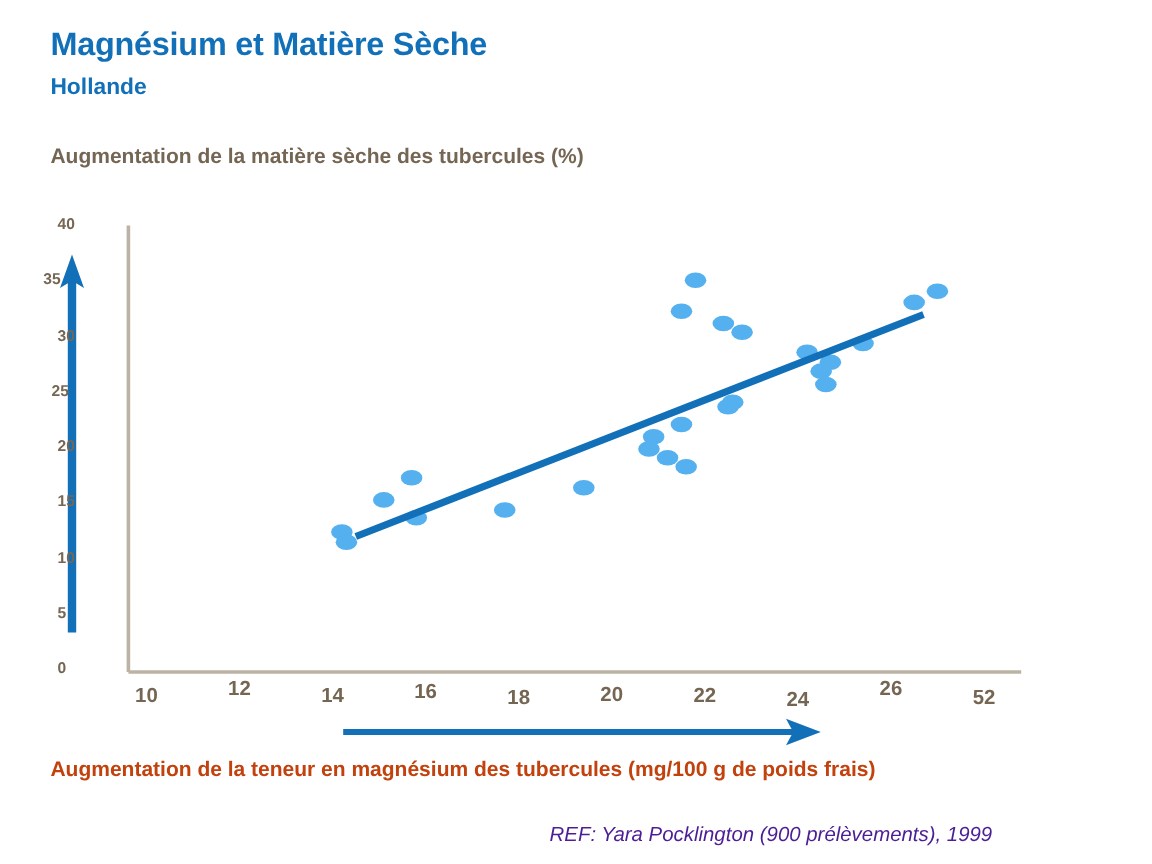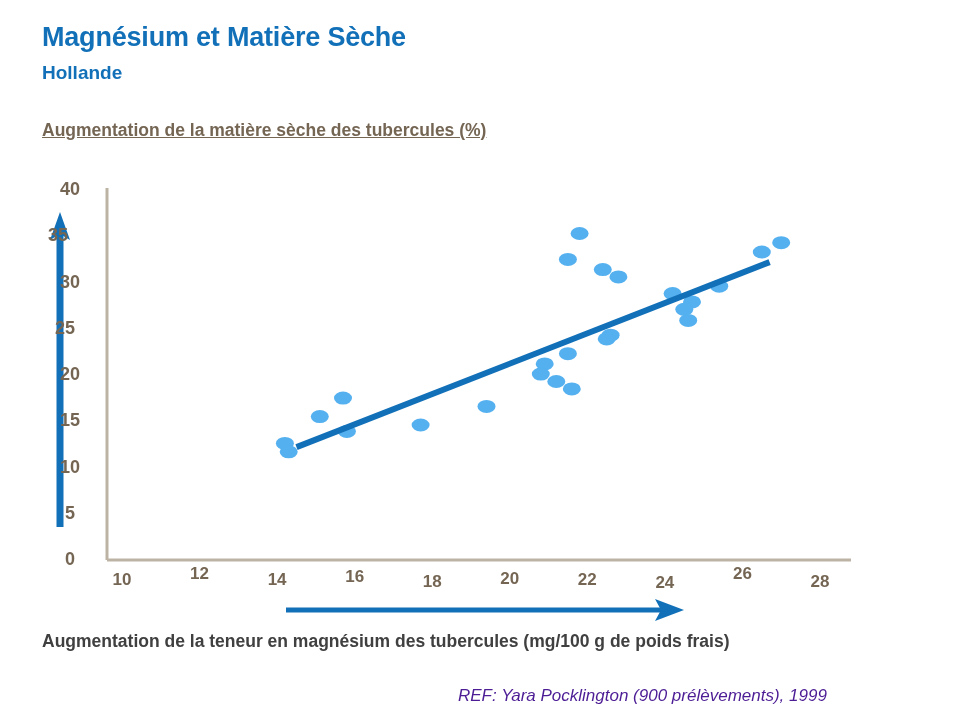--- a/index.html
+++ b/index.html
@@ -39,50 +39,49 @@
     white-space: nowrap;
   }
   .ylabel {
     position: absolute;
     left: 42px;
     top: 120px;
     font-size: 17.5px;
     font-weight: bold;
     color: #756654;
     white-space: nowrap;
-    text-decoration: underline;
   }
   .xlabel {
     position: absolute;
     left: 42px;
     top: 631px;
     font-size: 17.5px;
     font-weight: bold;
-    color: #404040;
+    color: #c2410c;
     white-space: nowrap;
   }
   .refnote {
     position: absolute;
     left: 458px;
     top: 686px;
     font-size: 17px;
     font-style: italic;
     color: #4c1d95;
     white-space: nowrap;
   }
   .plot {
     position: absolute;
     left: 0; top: 0;
     width: 960px; height: 720px;
   }
   .ytick {
     position: absolute;
     width: 44px;
-    text-align: center;
-    font-size: 18px;
+    text-align: left;
+    font-size: 13px;
     font-weight: bold;
     color: #756654;
   }
   .xtick {
     position: absolute;
     width: 40px;
     text-align: center;
     font-size: 17px;
     font-weight: bold;
     color: #756654;
@@ -162,18 +161,18 @@
     <div id="xticks">
         <div class="xtick" style="left: 102px; top: 570px;">10</div>
         <div class="xtick" style="left: 179.556px; top: 564px;">12</div>
         <div class="xtick" style="left: 257.111px; top: 570px;">14</div>
         <div class="xtick" style="left: 334.667px; top: 567px;">16</div>
         <div class="xtick" style="left: 412.222px; top: 572px;">18</div>
         <div class="xtick" style="left: 489.778px; top: 569px;">20</div>
         <div class="xtick" style="left: 567.333px; top: 570px;">22</div>
         <div class="xtick" style="left: 644.889px; top: 573px;">24</div>
         <div class="xtick" style="left: 722.444px; top: 564px;">26</div>
-        <div class="xtick" style="left: 800px; top: 572px;">28</div>
+        <div class="xtick" style="left: 800px; top: 572px;">52</div>
       </div>
   </div>
 
   <div class="refnote">REF: Yara Pocklington (900 prélèvements), 1999</div>
 </div>
 
 </body></html>

